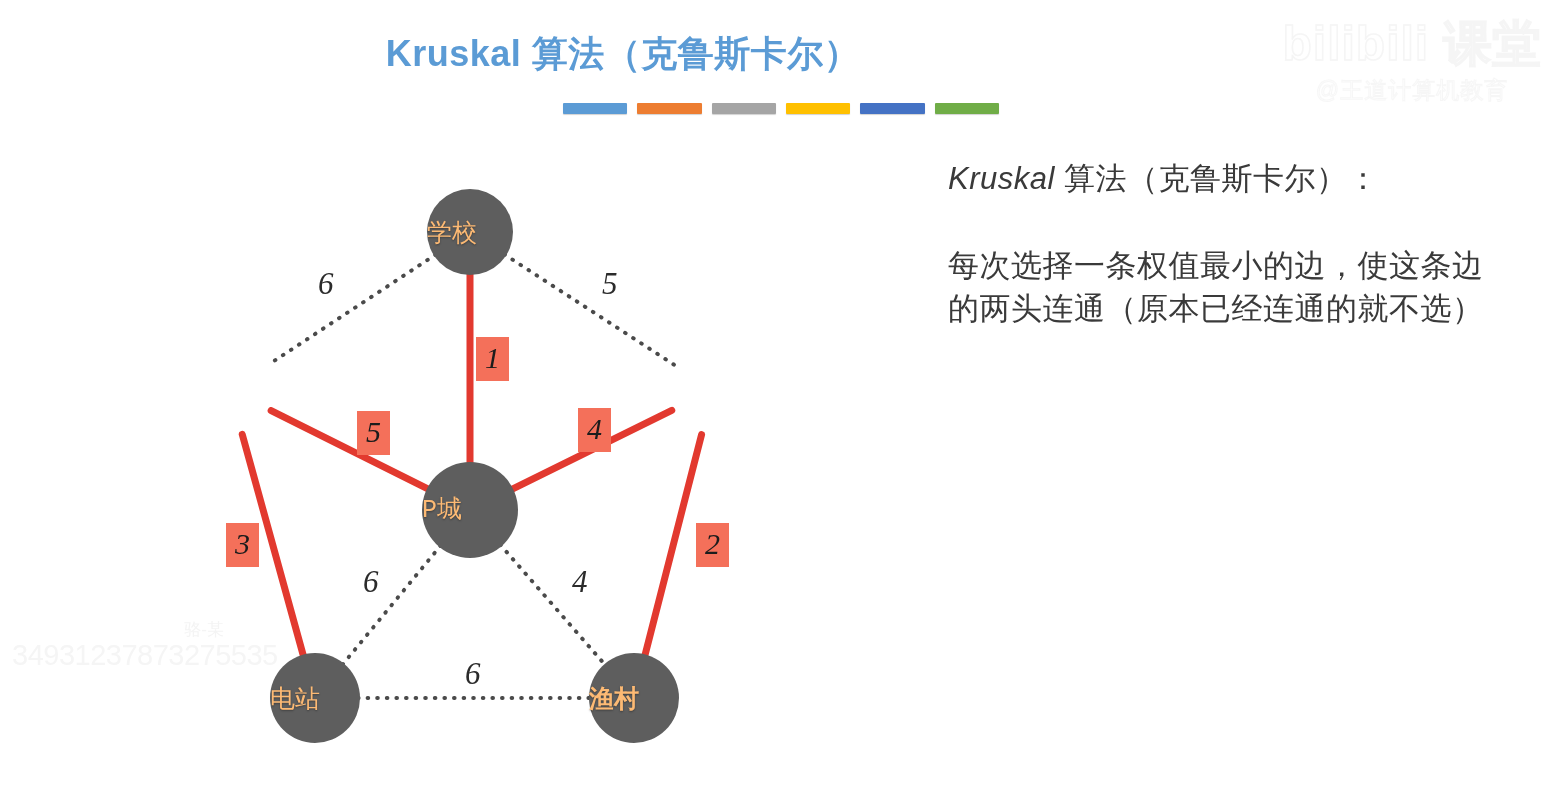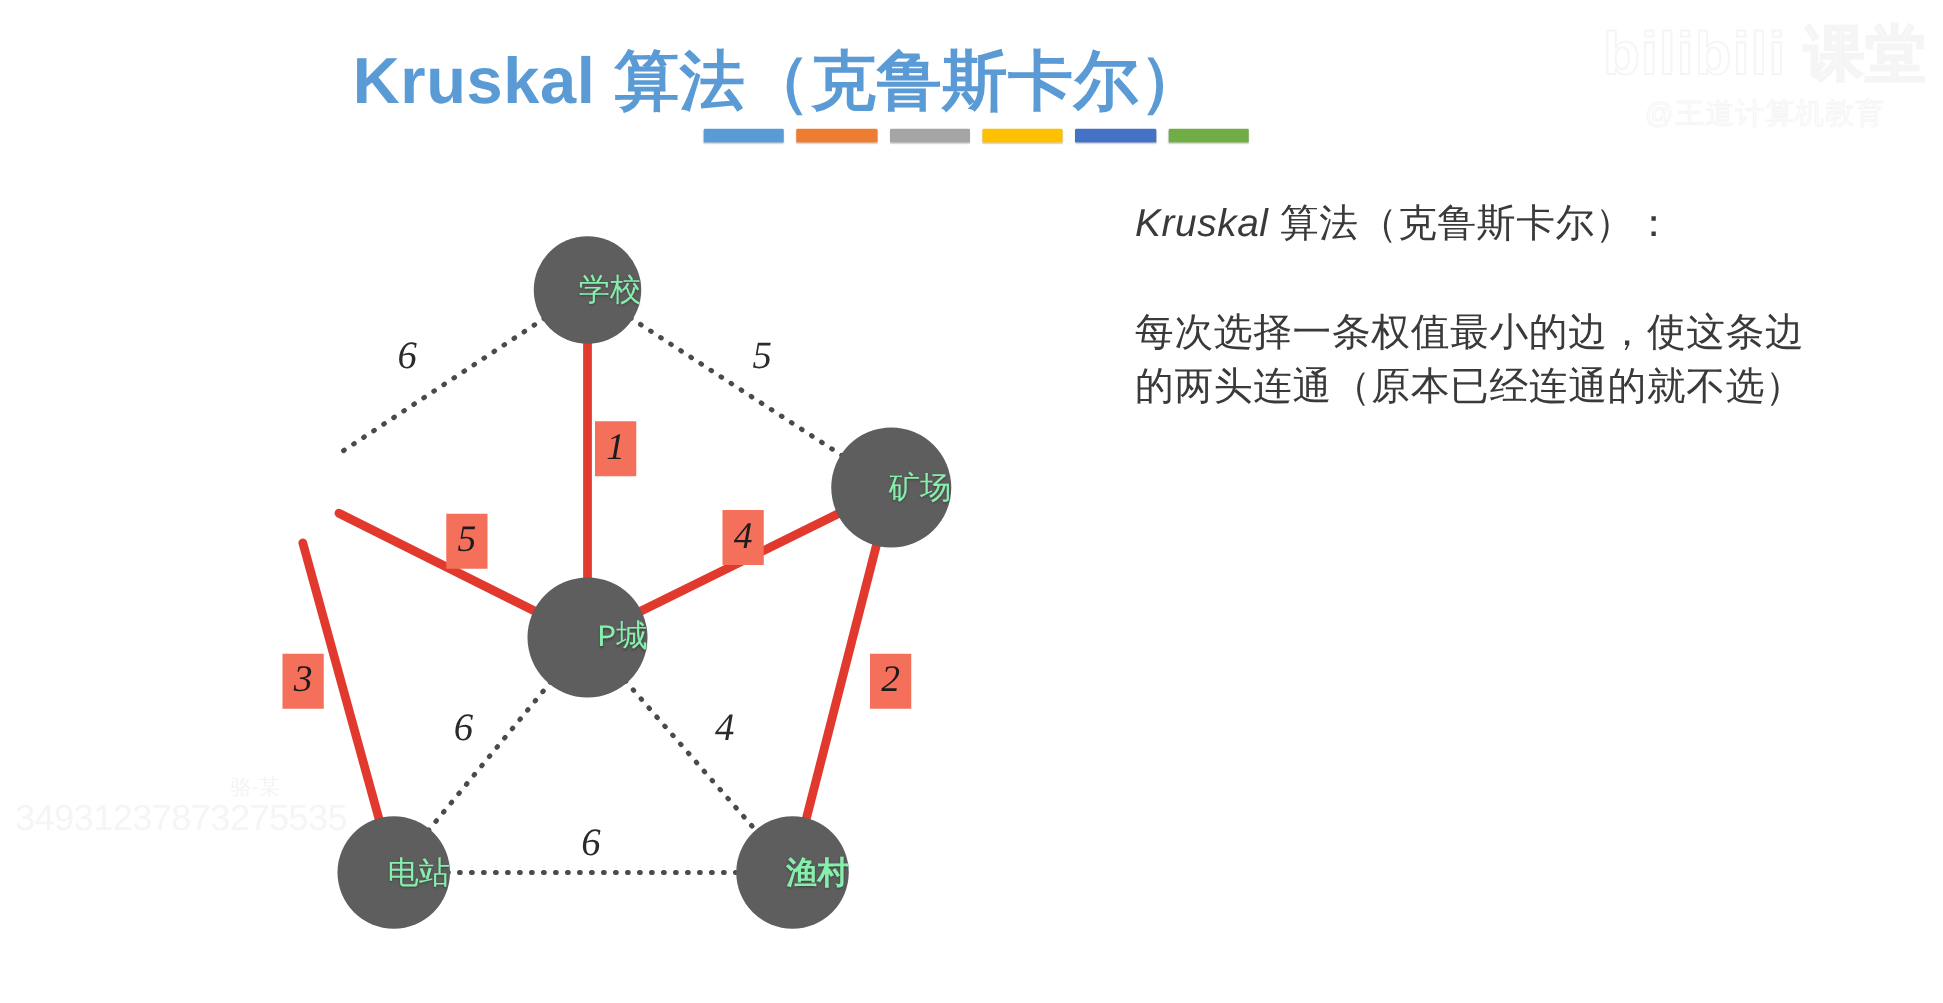--- a/index.html
+++ b/index.html
@@ -16,21 +16,21 @@
     background: #ffffff;
   }
 
   
   #slide-title {
     position: absolute;
     left: 0;
     top: 30px;
     width: 1246px;
     text-align: center;
-    font-size: 52px;
+    font-size: 36px;
     font-weight: bold;
     color: #5B9BD5;
     letter-spacing: 0.5px;
     white-space: nowrap;
   }
   #title-rule {
     position: absolute;
     left: 563px;
     top: 103px;
     width: 436px;
@@ -55,24 +55,24 @@
   }
   #graph-svg {
     position: absolute;
     left: 0;
     top: 0;
   }
   .graph-node {
     position: absolute;
     border-radius: 50%;
     background: #5E5E5E;
-    color: #86efac;
+    color: #fdba74;
     display: flex;
     align-items: center;
-    justify-content: flex-end;
+    justify-content: flex-start;
     font-size: 25px;
     line-height: 1;
     text-shadow: 0 1px 2px rgba(0,0,0,0.35);
     box-sizing: border-box;
   }
   .edge-label {
     position: absolute;
     font-family: "Liberation Serif", "DejaVu Serif", serif;
     font-style: italic;
     font-size: 31px;
@@ -83,21 +83,21 @@
   .edge-label.selected {
     background: #F4705A;
     color: #1c1c1c;
     padding: 6px 9px 8px 9px;
     font-size: 30px;
   }
 
   
   #explain-panel {
     position: absolute;
-    left: 908px;
+    left: 948px;
     top: 158px;
     width: 600px;
     color: #3a3a3a;
   }
   .explain-line {
     font-size: 31px;
     line-height: 1.38;
     letter-spacing: 0.5px;
   }
   #explain-heading {
@@ -195,23 +195,20 @@
     <div class="edge-label selected" style="left: 357px; top: 271px;">5</div>
     <div class="edge-label selected" style="left: 578px; top: 268px;">4</div>
     <div class="edge-label selected" style="left: 226px; top: 383px;">3</div>
     <div class="edge-label selected" style="left: 696px; top: 383px;">2</div>
     <div class="edge-label" style="left: 363px; top: 426px;">6</div>
     <div class="edge-label" style="left: 572px; top: 426px;">4</div>
     <div class="edge-label" style="left: 465px; top: 518px;">6</div>
     <div class="graph-node" style="left: 427px; top: 49px; width: 86px; height: 86px; background: rgb(94, 94, 94);">
       <span>学校</span>
     </div>
-    <div class="graph-node" style="left: 665px; top: 202px; width: 96px; height: 96px; background: rgb(94, 94, 94);">
-      <span>矿场</span>
-    </div>
     <div class="graph-node" style="left: 422px; top: 322px; width: 96px; height: 96px; background: rgb(94, 94, 94); font-family: Liberation Mono, monospace;">
       <span>P城</span>
     </div>
     <div class="graph-node" style="left: 270px; top: 513px; width: 90px; height: 90px; background: rgb(94, 94, 94);">
       <span>电站</span>
     </div>
     <div class="graph-node" style="left: 589px; top: 513px; width: 90px; height: 90px; background: rgb(94, 94, 94); font-weight: bold;">
       <span>渔村</span>
     </div>
   </div>

